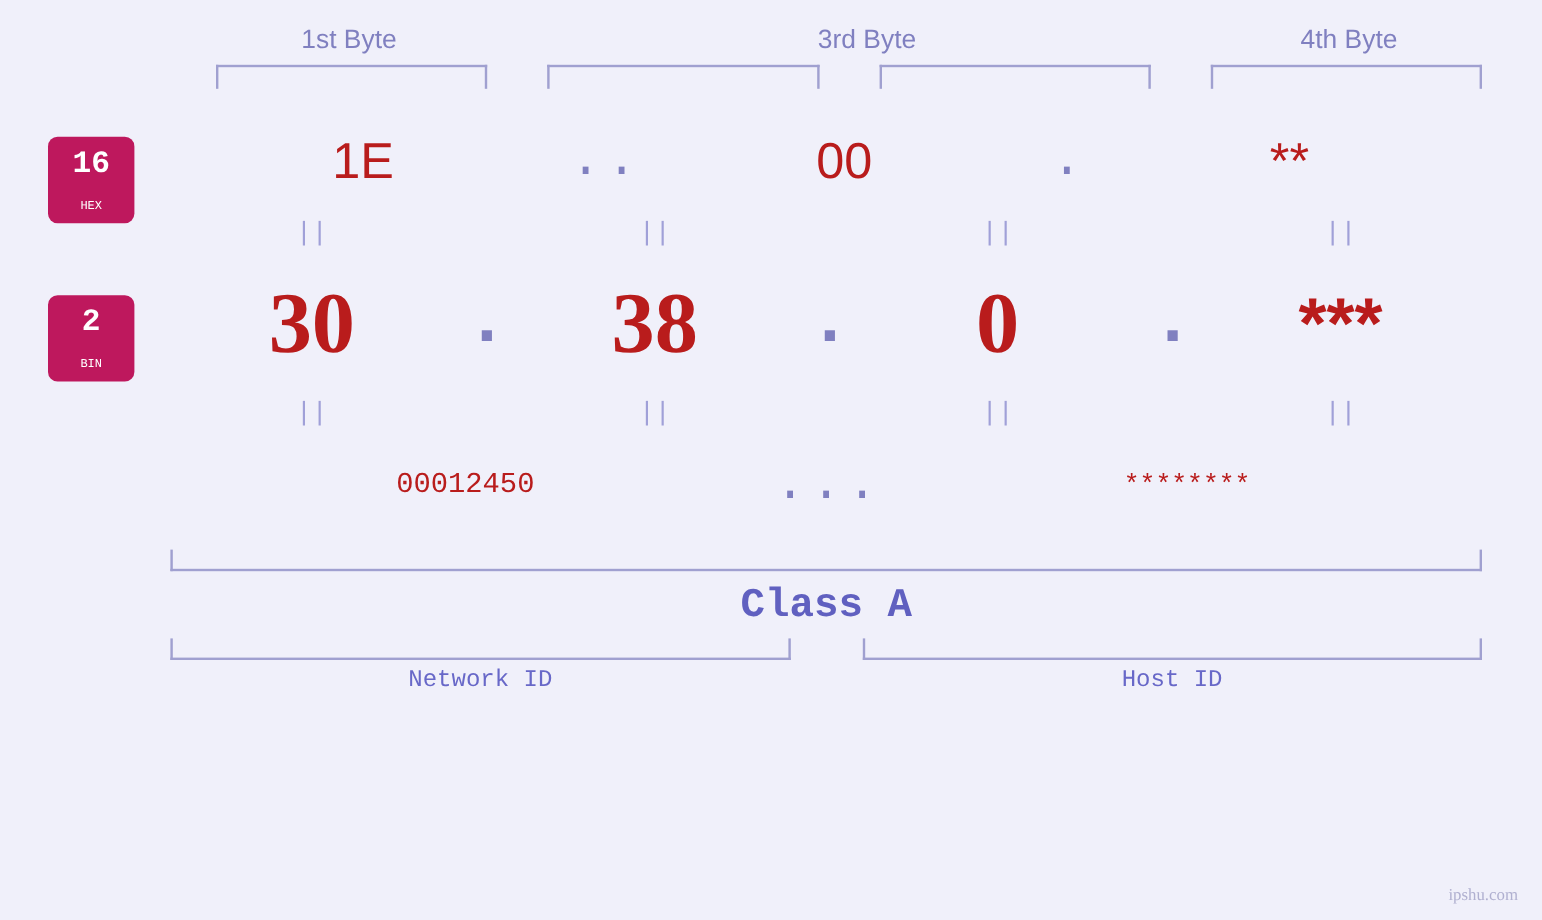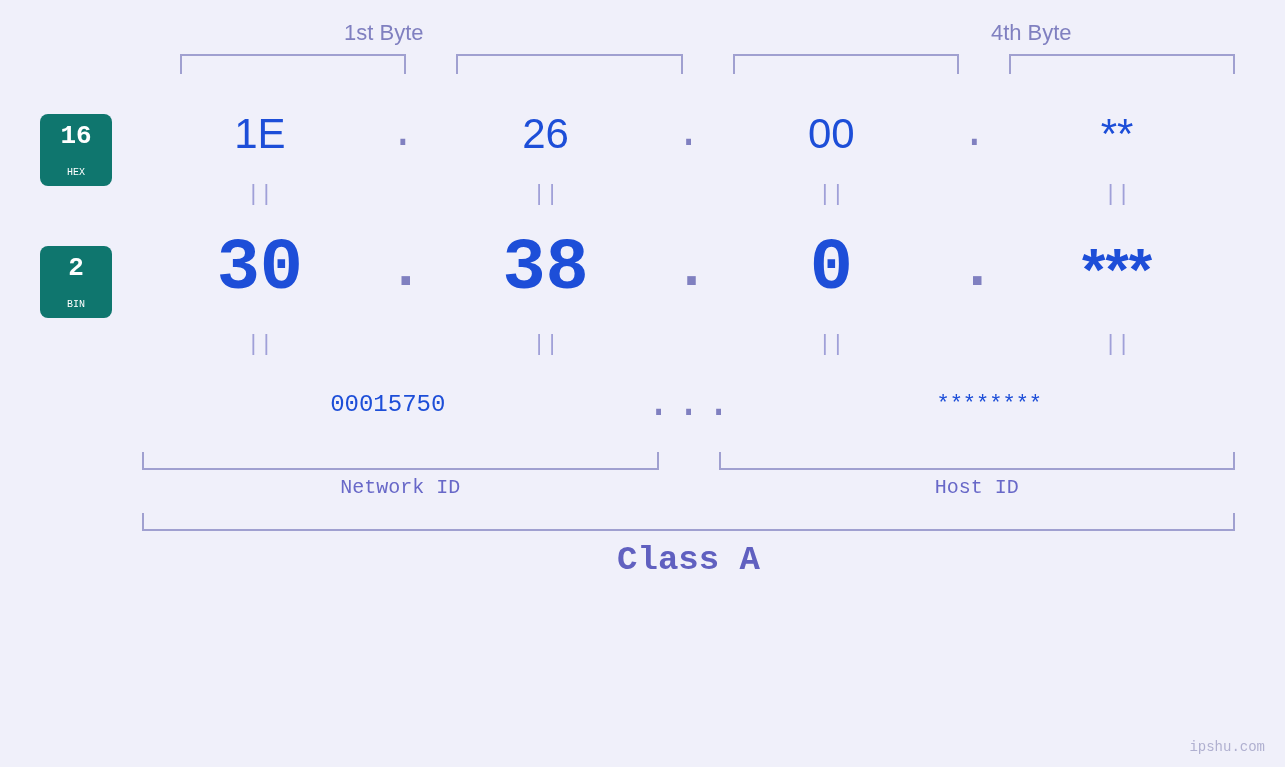--- a/index.html
+++ b/index.html
@@ -67,21 +67,21 @@
       display: flex;
       flex-direction: column;
       gap: 60px;
       margin-right: 20px;
       margin-top: 20px;
     }
 
     .badge {
       width: 72px;
       height: 72px;
-      background-color: #0f766e;
+      background-color: #be185d;
       border-radius: 8px;
       display: flex;
       flex-direction: column;
       align-items: center;
       justify-content: center;
       color: white;
     }
 
     .badge-number {
       font-size: 26px;
@@ -108,32 +108,32 @@
       height: 80px;
     }
 
     .cell {
       flex: 1;
       text-align: center;
       position: relative;
     }
 
     .cell-value {
-      color: #1d4ed8;
+      color: #b91c1c;
     }
 
     .hex-value {
       font-size: 42px;
       font-family: Arial, sans-serif;
     }
 
     .dec-value {
       font-size: 72px;
       font-weight: bold;
-      font-family: Liberation Mono, monospace;
+      font-family: Liberation Serif, serif;
     }
 
     .bin-value {
       font-size: 24px;
       font-family: 'Courier New', Courier, monospace;
     }
 
     .wildcard-hex {
       font-size: 42px;
       font-family: Arial, sans-serif;
@@ -182,32 +182,33 @@
       width: 30px;
       flex-shrink: 0;
     }
 
     .watermark {
       position: absolute;
       bottom: 12px;
       right: 20px;
       color: #b0b0d0;
       font-size: 14px;
-      font-family: Liberation Mono, monospace;
+      font-family: Liberation Serif, serif;
     }
   </style>
 </head>
 <body>
 
 <div class="main-container">
 
   <div class="byte-headers">
     <div class="byte-header">1st Byte</div>
     <div style="width:30px; flex-shrink:0;"></div>
     <div style="width:30px; flex-shrink:0;"></div>
+    <div class="byte-header">3rd Byte</div>
     <div style="width:30px; flex-shrink:0;"></div>
     <div class="byte-header">4th Byte</div>
   </div>
 
   <div class="brackets-top">
     <div class="bracket-top"></div>
     <div style="width:30px; flex-shrink:0;"></div>
     <div class="bracket-top"></div>
     <div style="width:30px; flex-shrink:0;"></div>
     <div class="bracket-top"></div>
@@ -228,23 +229,20 @@
       </div>
     </div>
 
     <div class="rows-container">
 
       <div class="data-row">
         <div class="cell">
           <span class="cell-value hex-value">1E</span>
         </div>
         <div class="dot">.</div>
-        <div class="cell">
-          <span class="cell-value hex-value">26</span>
-        </div>
         <div class="dot">.</div>
         <div class="cell">
           <span class="cell-value hex-value">00</span>
         </div>
         <div class="dot">.</div>
         <div class="cell">
           <span class="cell-value wildcard-hex">**</span>
         </div>
       </div>
 
@@ -281,48 +279,48 @@
         <div class="equals-dot"></div>
         <div class="equals-cell">||</div>
         <div class="equals-dot"></div>
         <div class="equals-cell">||</div>
         <div class="equals-dot"></div>
         <div class="equals-cell">||</div>
       </div>
 
       <div class="data-row">
         <div class="cell">
-          <span class="cell-value bin-value">00015750</span>
+          <span class="cell-value bin-value">00012450</span>
         </div>
         <div class="dot">.</div>
         <div class="dot">.</div>
         <div class="dot">.</div>
         <div class="cell">
           <span class="cell-value wildcard-bin">********</span>
         </div>
+      </div>
+
+      <div style="margin-top:14px;">
+        <div style="border-bottom:2px solid #a0a0d0; border-left:2px solid #a0a0d0; border-right:2px solid #a0a0d0; height:18px; margin:0 10px;"></div>
+        <div style="text-align:center; color:#6060c0; font-size:34px; margin-top:10px; font-weight:bold; font-family:'Courier New',Courier,monospace;">Class A</div>
       </div>
 
       <div style="display:flex; margin-top:8px; align-items:flex-start;">
 
         <div style="flex:1; display:flex; flex-direction:column; align-items:center;">
           <div style="width:calc(100% - 20px); border-bottom:2px solid #a0a0d0; border-left:2px solid #a0a0d0; border-right:2px solid #a0a0d0; height:18px;"></div>
           <div style="color:#6868c8; font-size:20px; margin-top:6px; font-family:'Courier New',Courier,monospace;">Network ID</div>
         </div>
 
         <div style="width:30px; flex-shrink:0;"></div>
 
         <div style="flex:1; display:flex; flex-direction:column; align-items:center; margin-left:10px;">
           <div style="width:calc(100% - 20px); border-bottom:2px solid #a0a0d0; border-left:2px solid #a0a0d0; border-right:2px solid #a0a0d0; height:18px; margin-left:0px;"></div>
           <div style="color:#6868c8; font-size:20px; margin-top:6px; font-family:'Courier New',Courier,monospace;">Host ID</div>
         </div>
       </div>
 
-      <div style="margin-top:14px;">
-        <div style="border-bottom:2px solid #a0a0d0; border-left:2px solid #a0a0d0; border-right:2px solid #a0a0d0; height:18px; margin:0 10px;"></div>
-        <div style="text-align:center; color:#6060c0; font-size:34px; margin-top:10px; font-weight:bold; font-family:'Courier New',Courier,monospace;">Class A</div>
-      </div>
-
     </div>
   </div>
 
 </div>
 
 <div class="watermark">ipshu.com</div>
 
 </body></html>

